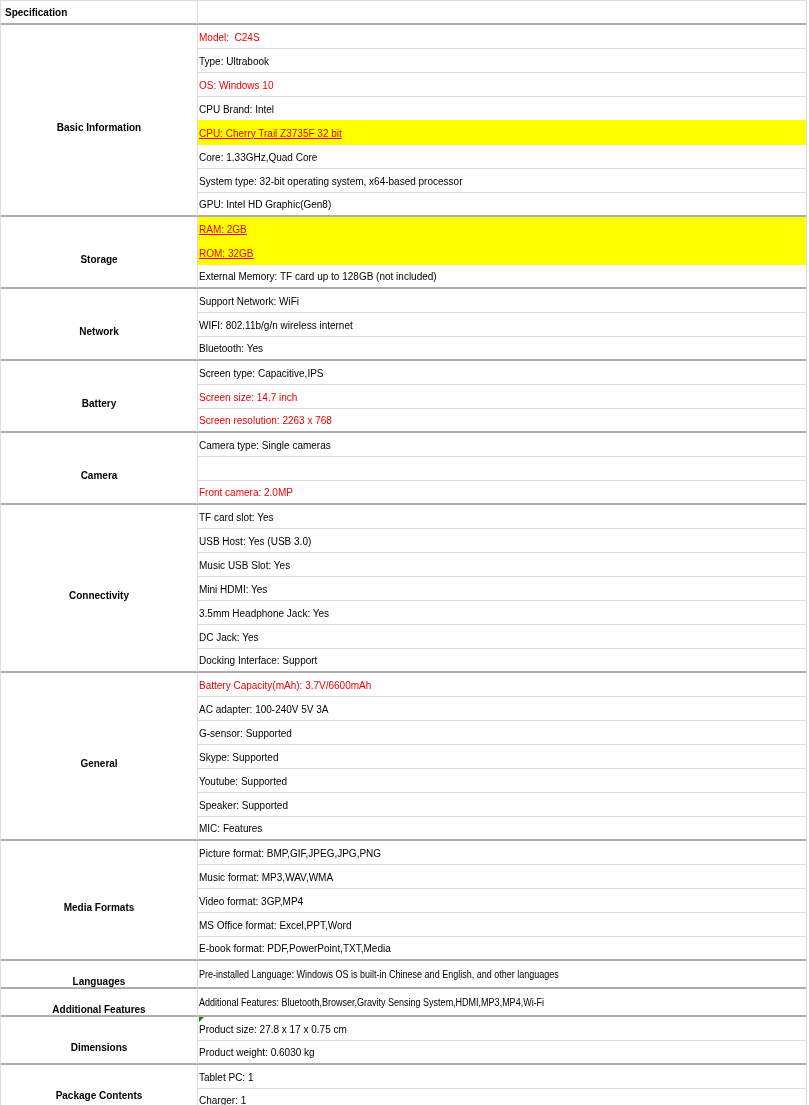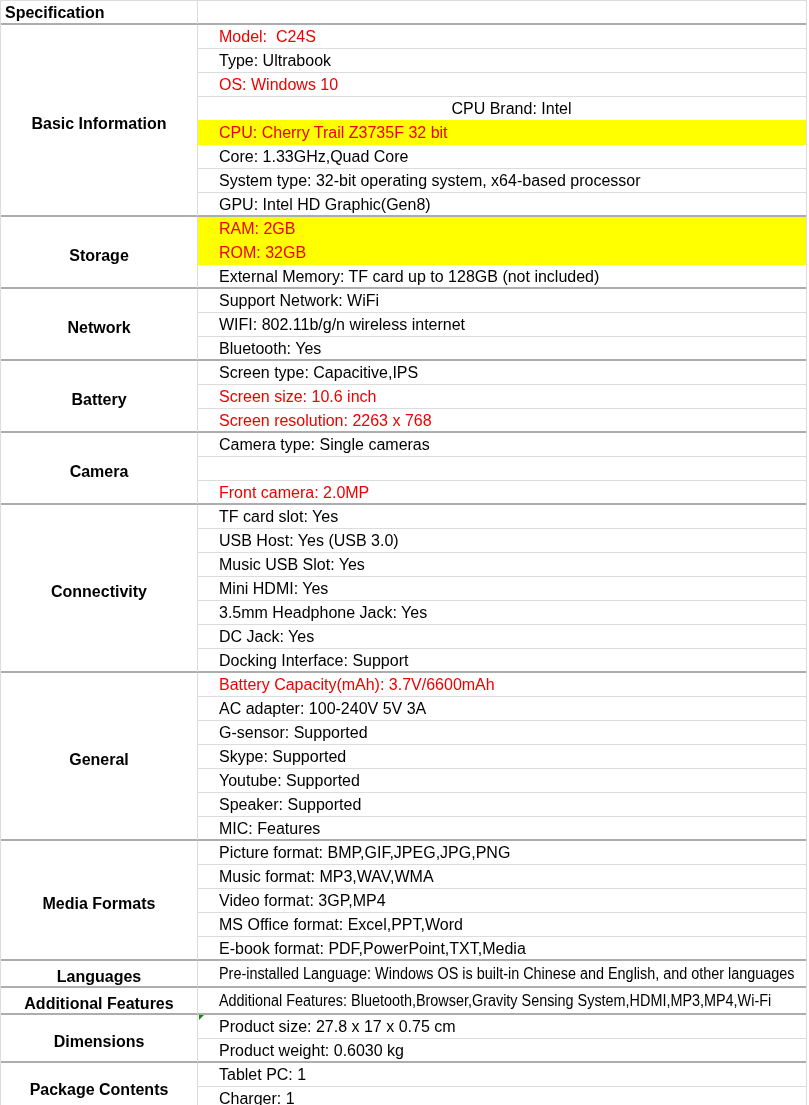--- a/index.html
+++ b/index.html
@@ -22,54 +22,54 @@
     border-spacing: 0;
     table-layout: fixed;
     width: 807px;
     border: 1px solid var(--grid);
   }
   col.col-label { width: 196px; }
   th, td {
     box-sizing: border-box;
     height: 24px;
     padding: 0;
-    font-size: 16px;
+    font-size: 10px;
     color: var(--text);
     overflow: hidden;
   }
   th.header-cell {
     text-align: left;
     font-weight: bold;
     vertical-align: middle;
     padding: 1px 0 0 4px;
     border-bottom: 2px solid var(--section);
   }
   th.header-empty {
     border-left: 1px solid var(--grid);
     border-bottom: 2px solid var(--section);
   }
   td.label-cell {
     font-weight: bold;
     text-align: center;
     vertical-align: middle;
-    padding-top: 7px;
+    padding-top: 15px;
     border-bottom: 2px solid var(--section);
   }
   td.value-cell {
     position: relative;
     vertical-align: middle;
-    padding: 1px 2px 0 21px;
+    padding: 1px 2px 0 1px;
     white-space: pre;
     border-left: 1px solid var(--grid);
     border-bottom: 1px solid var(--grid);
     margin-top: 10px;
   }
   tr.section-end td.value-cell { border-bottom: 2px solid var(--section); }
-  td.value-cell.hl { background: var(--highlight); border-bottom-color: var(--highlight); }
-  td.value-cell.pre-hl { border-bottom-color: var(--highlight); text-align: center; }
+  td.value-cell.hl { background: var(--highlight); border-bottom-color: var(--highlight); text-decoration: underline; }
+  td.value-cell.pre-hl { border-bottom-color: var(--highlight); }
   td.value-cell.red { color: var(--red); }
   .squeeze { display: inline-block; transform: scaleX(0.9); transform-origin: 0 50%; }
   .corner-marker {
     position: absolute;
     top: 0; left: 1px;
     width: 0; height: 0;
     border-top: 5px solid var(--marker);
     border-right: 5px solid transparent;
   }
 </style>
@@ -131,21 +131,21 @@
         <td class="value-cell"><span>WIFI: 802.11b/g/n wireless internet</span></td>
       </tr>
       <tr class="section-end">
         <td class="value-cell"><span>Bluetooth: Yes</span></td>
       </tr>
       <tr>
         <td class="label-cell" rowspan="3">Battery</td>
         <td class="value-cell"><span>Screen type: Capacitive,IPS</span></td>
       </tr>
       <tr>
-        <td class="value-cell red"><span>Screen size: 10.6 inch</span></td>
+        <td class="value-cell red"><span>Screen size: 14.7 inch</span></td>
       </tr>
       <tr class="section-end">
         <td class="value-cell red"><span>Screen resolution: 2263 x 768</span></td>
       </tr>
       <tr>
         <td class="label-cell" rowspan="3">Camera</td>
         <td class="value-cell"><span>Camera type: Single cameras</span></td>
       </tr>
       <tr>
         <td class="value-cell"><span></span></td>

